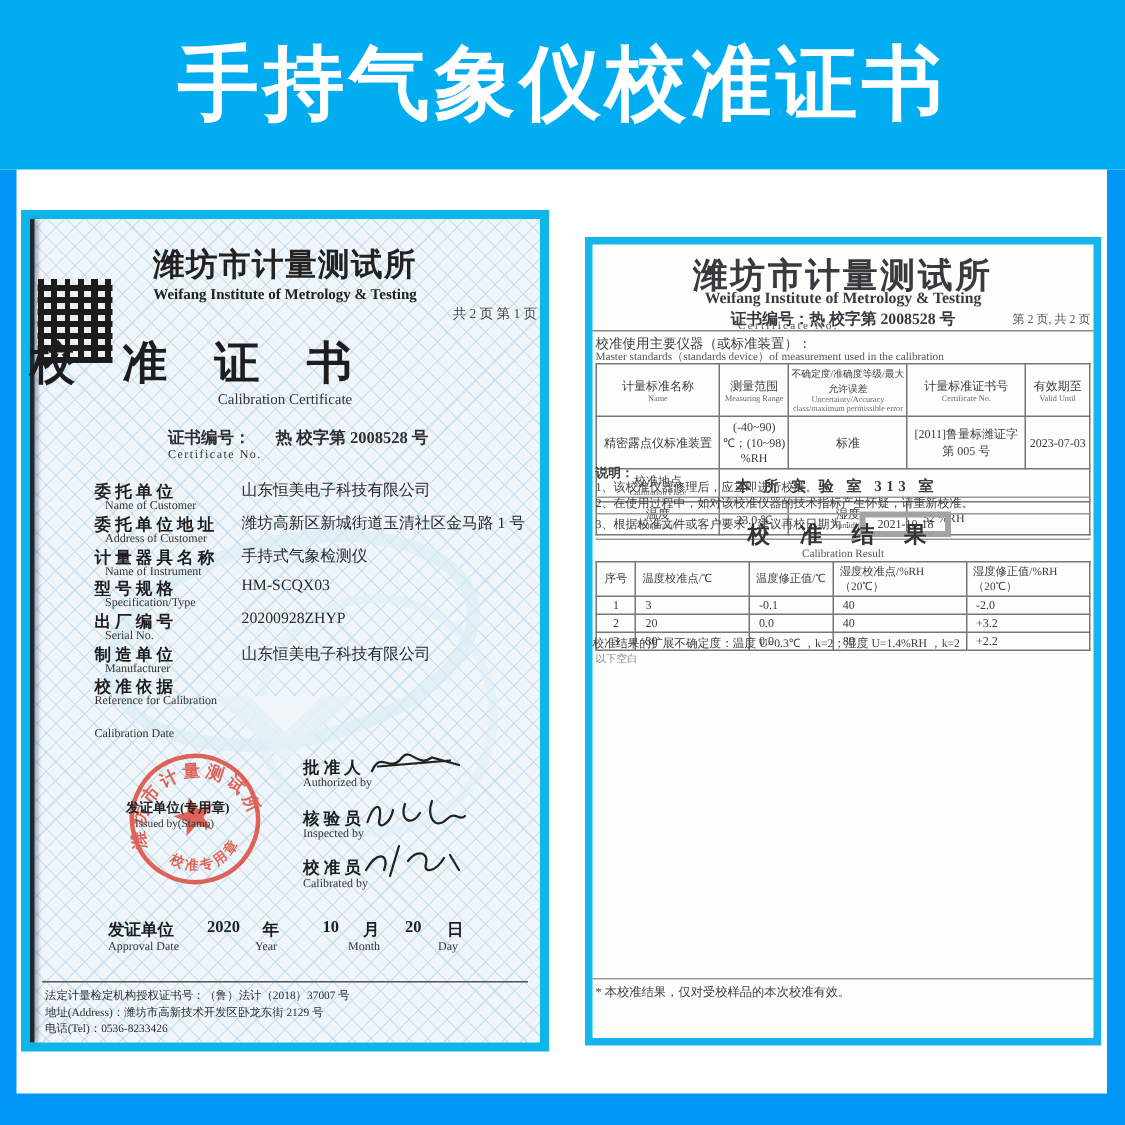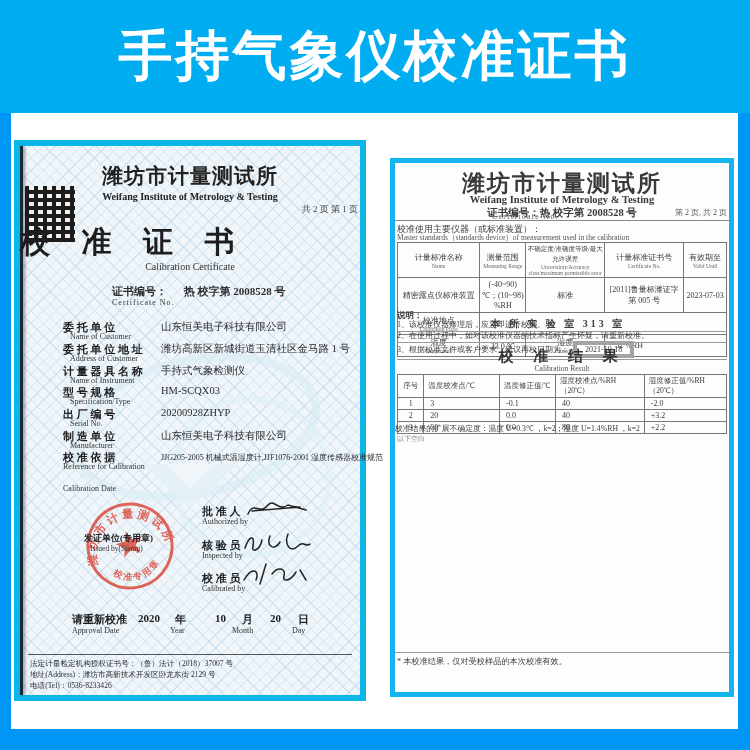--- a/index.html
+++ b/index.html
@@ -162,21 +162,20 @@
   <div class="f-en" style="top:273px">Serial No.</div>
 
   <div class="f-row" style="top:283px">
     <span class="f-label">制  造  单  位</span>
     <span class="f-value">山东恒美电子科技有限公司</span>
     </div>
   <div class="f-en" style="top:295px">Manufacturer</div>
 
   <div class="f-row" style="top:304px">
     <span class="f-label">校  准  依  据</span>
-    <span class="f-value small-val">JJG205-2005 机械式温湿度计,JJF1076-2001 湿度传感器校准规范</span>
     </div>
   <div class="f-en" style="top:316px;left:43px">Reference for Calibration</div>
 
   <div class="f-en" style="top:338px;left:43px">Calibration Date</div>
 
   <svg class="stamp" viewBox="0 0 92 92">
     <circle cx="46" cy="46" r="42" fill="none" stroke="#db4a3c" stroke-width="3"></circle>
     <polygon points="46,31 49.8,40.1 59.4,40.3 51.8,46.3 54.6,55.5 46,50 37.4,55.5 40.2,46.3 32.6,40.3 42.2,40.1" fill="#db4a3c"></polygon>
     <defs>
       <path id="arcT" d="M 10,54 A 36,36 0 1 1 82,54"></path>
@@ -202,21 +201,21 @@
   <svg class="sig-svg" style="left:222px;top:350px" width="72" height="26">
     <path d="M6,18 C12,4 18,20 26,9 C32,2 36,16 46,9 L64,14 M10,15 L58,11" fill="none" stroke="#222" stroke-width="1.5" stroke-linecap="round"></path>
   </svg>
   <svg class="sig-svg" style="left:220px;top:382px" width="74" height="30">
     <path d="M5,20 C9,8 15,6 13,18 C11,26 20,22 22,12 M30,8 C26,18 34,24 40,14 M48,6 C44,16 50,26 58,18 C64,12 66,20 70,16" fill="none" stroke="#222" stroke-width="1.5" stroke-linecap="round"></path>
   </svg>
   <svg class="sig-svg" style="left:218px;top:414px" width="74" height="28">
     <path d="M6,20 C14,6 22,10 18,20 M28,4 L22,24 M34,14 C40,6 48,8 46,16 C44,22 52,22 58,12 M62,10 L68,20" fill="none" stroke="#222" stroke-width="1.5" stroke-linecap="round"></path>
   </svg>
 
-  <div class="ap" style="left:52px;top:466px">请重新校准</div>
+  <div class="ap" style="left:52px;top:466px">发证单位</div>
   <div class="ap-en" style="left:52px;top:480px">Approval Date</div>
   <div class="ap" style="left:118px;top:466px">2020</div>
   <div class="ap" style="left:155px;top:466px">年</div>
   <div class="ap-en" style="left:150px;top:480px">Year</div>
   <div class="ap" style="left:195px;top:466px">10</div>
   <div class="ap" style="left:222px;top:466px">月</div>
   <div class="ap-en" style="left:212px;top:480px">Month</div>
   <div class="ap" style="left:250px;top:466px">20</div>
   <div class="ap" style="left:278px;top:466px">日</div>
   <div class="ap-en" style="left:272px;top:480px">Day</div>

